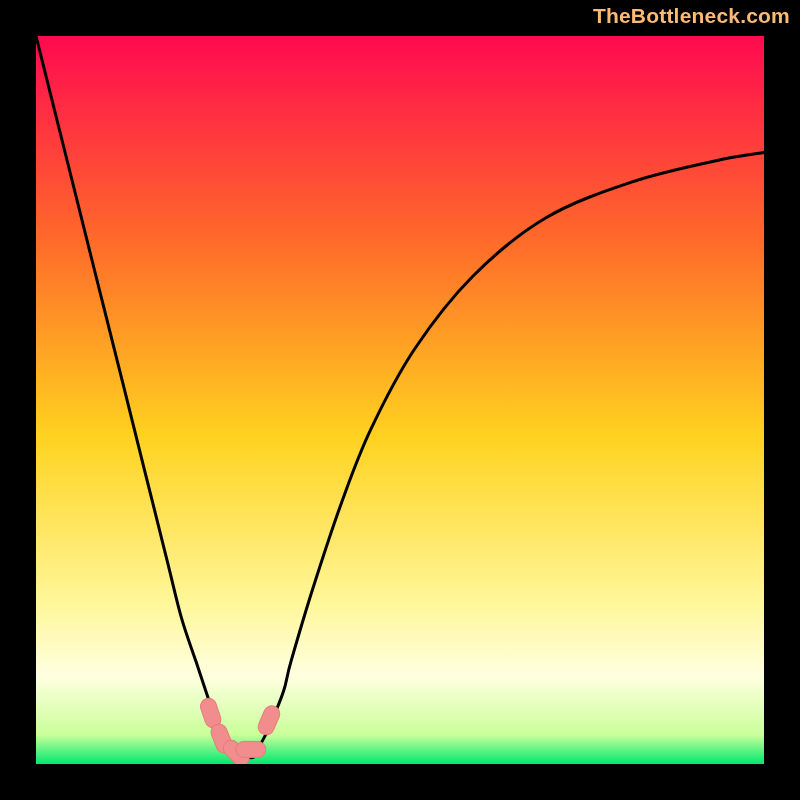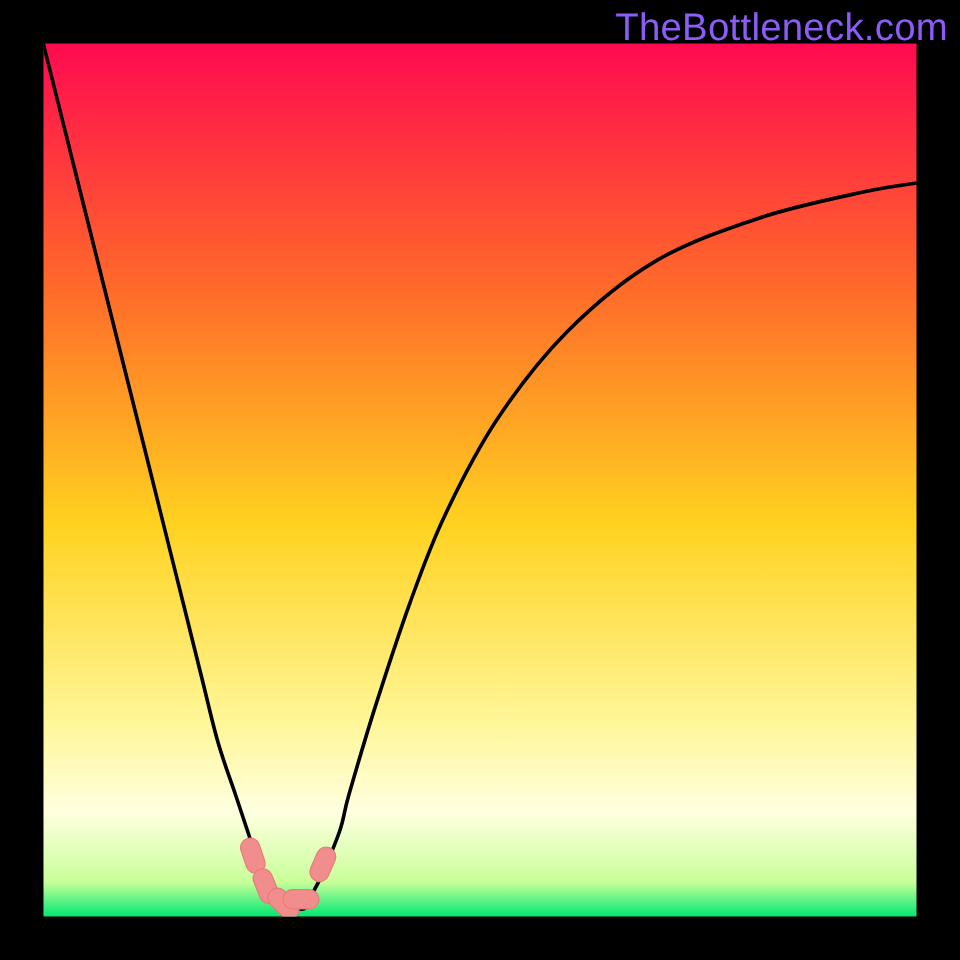--- a/index.html
+++ b/index.html
@@ -16,23 +16,23 @@
     left: 0;
     top: 0;
     width: 800px;
     height: 800px;
     background: #000;
   }
   .watermark {
     position: absolute;
     top: 4px;
     right: 10px;
-    color: #8b5cf6;
-    font-size: 32px;
-    font-weight: 400;
+    color: #fdba74;
+    font-size: 21px;
+    font-weight: 700;
     letter-spacing: 0.2px;
     z-index: 50;
     user-select: none;
   }
   .plot {
     position: absolute;
     left: 36px;
     top: 36px;
     width: 728px;
     height: 728px;

